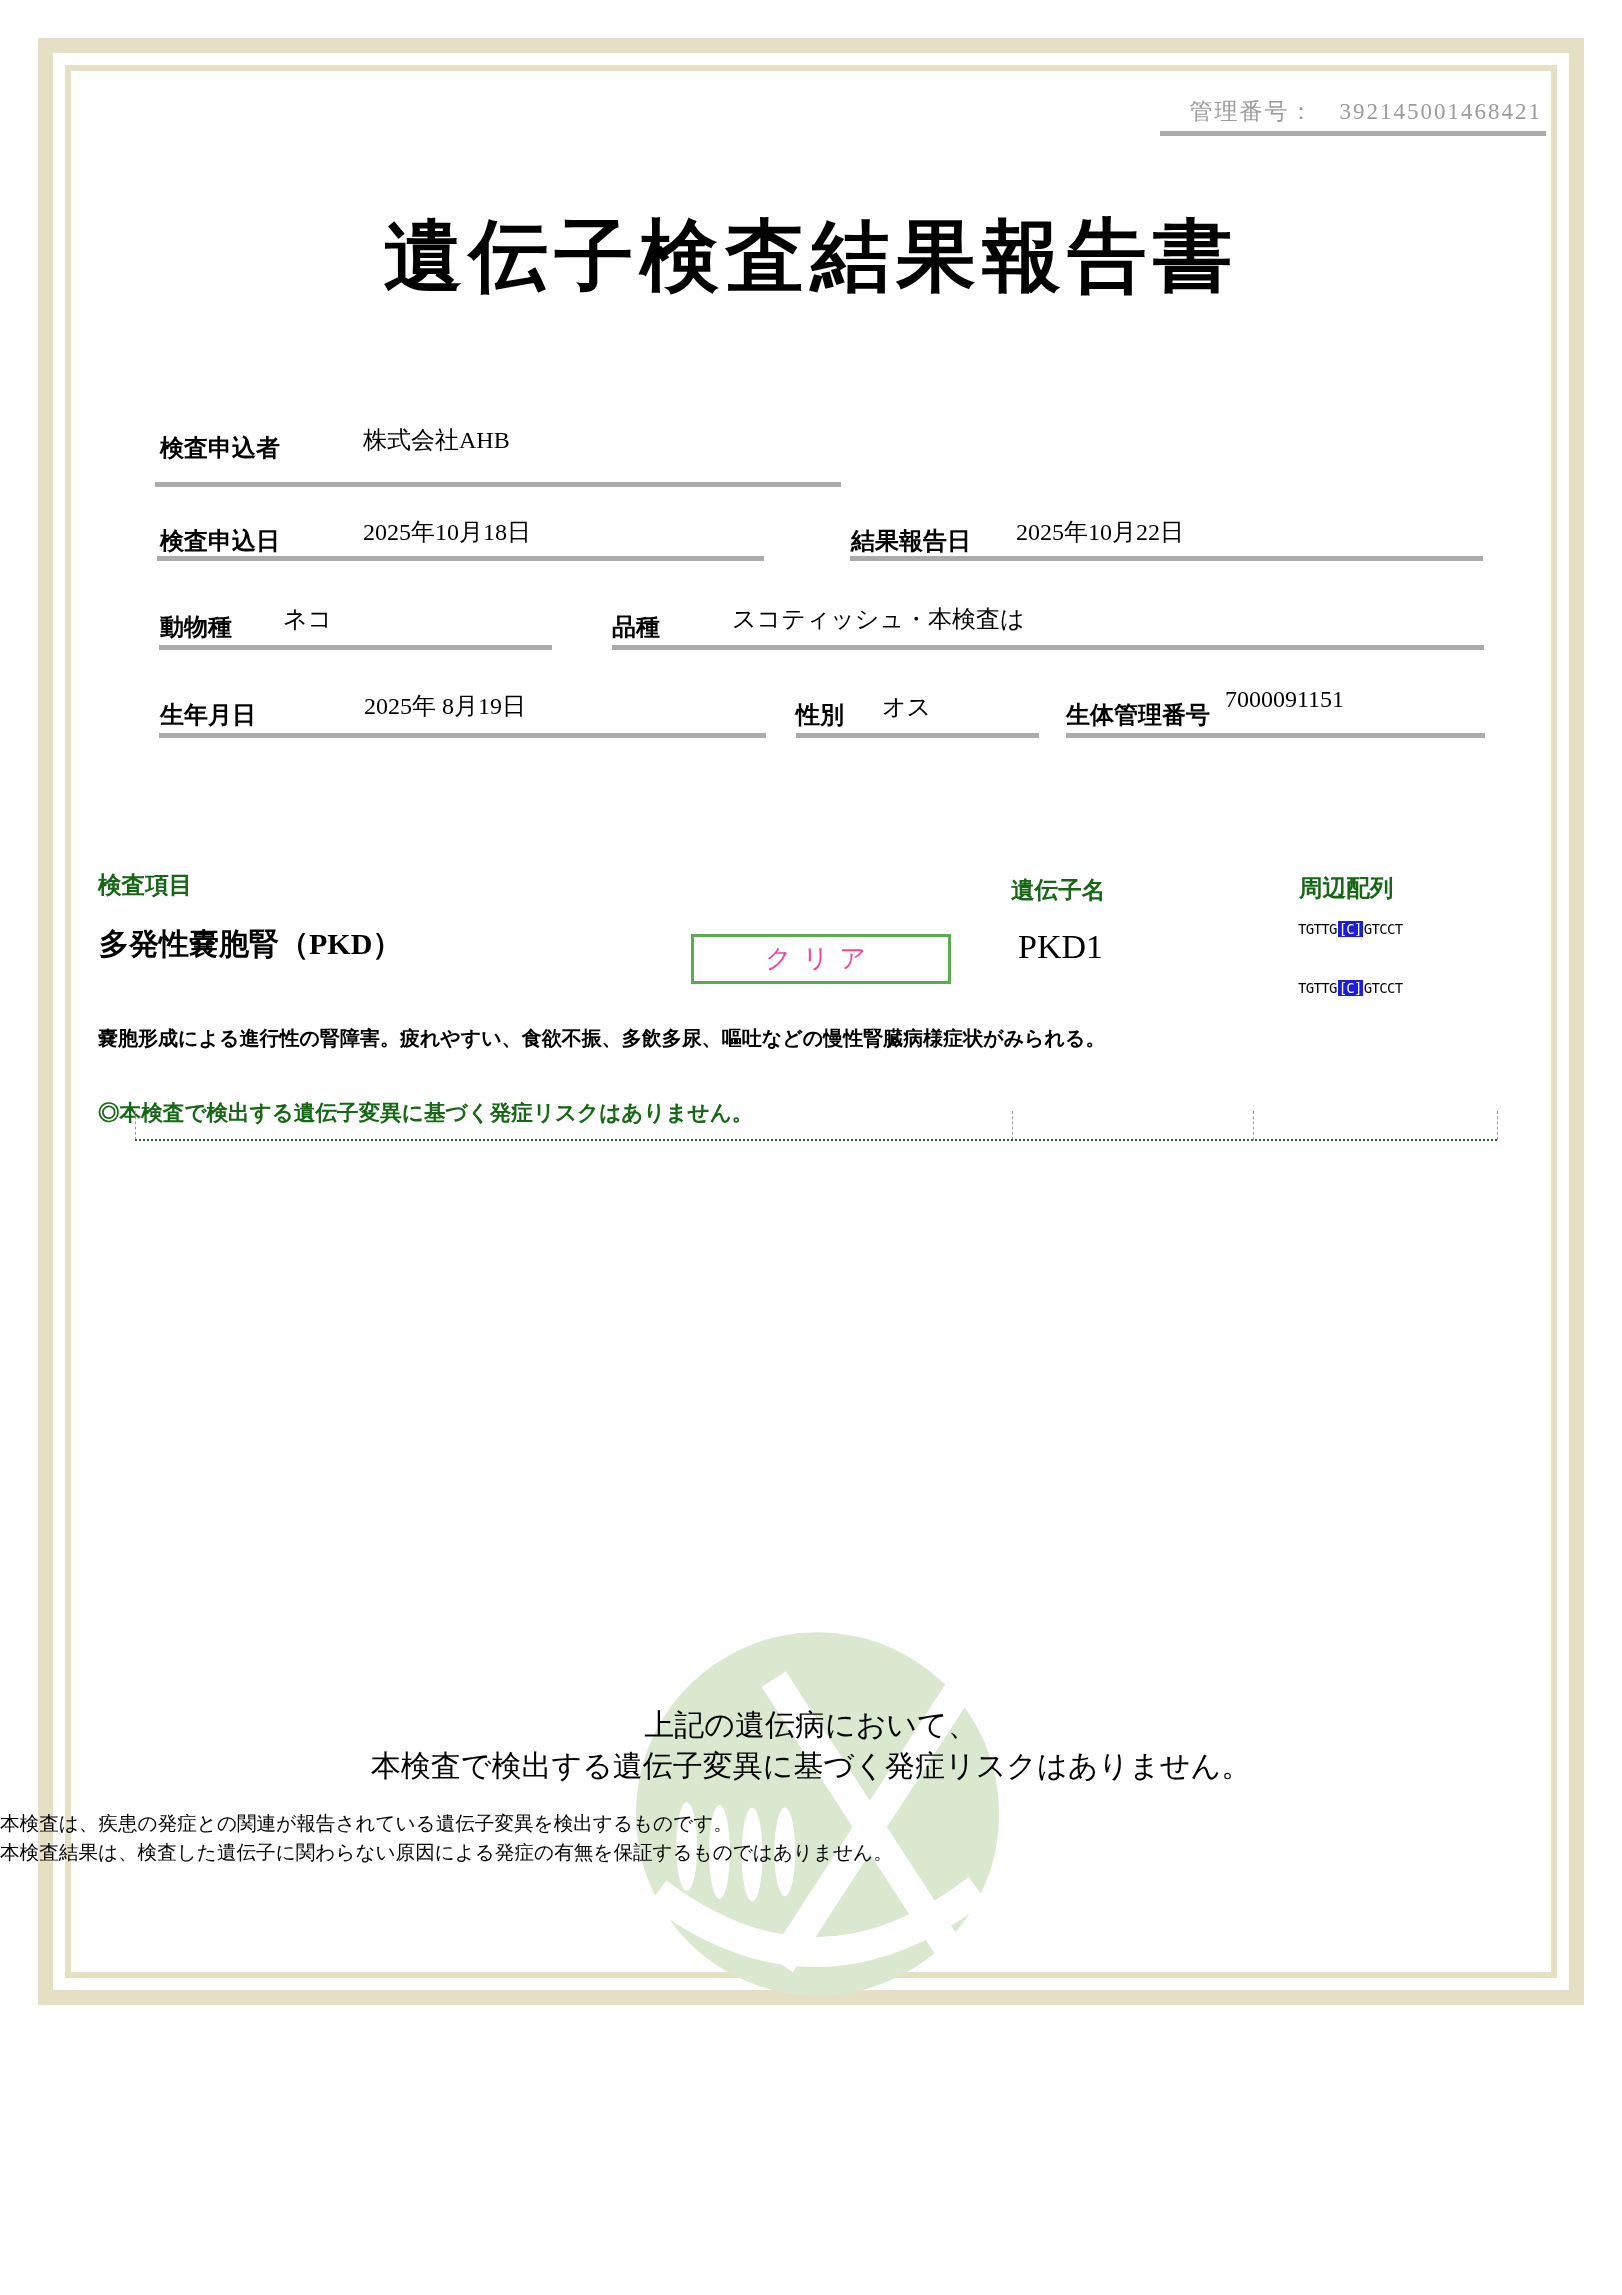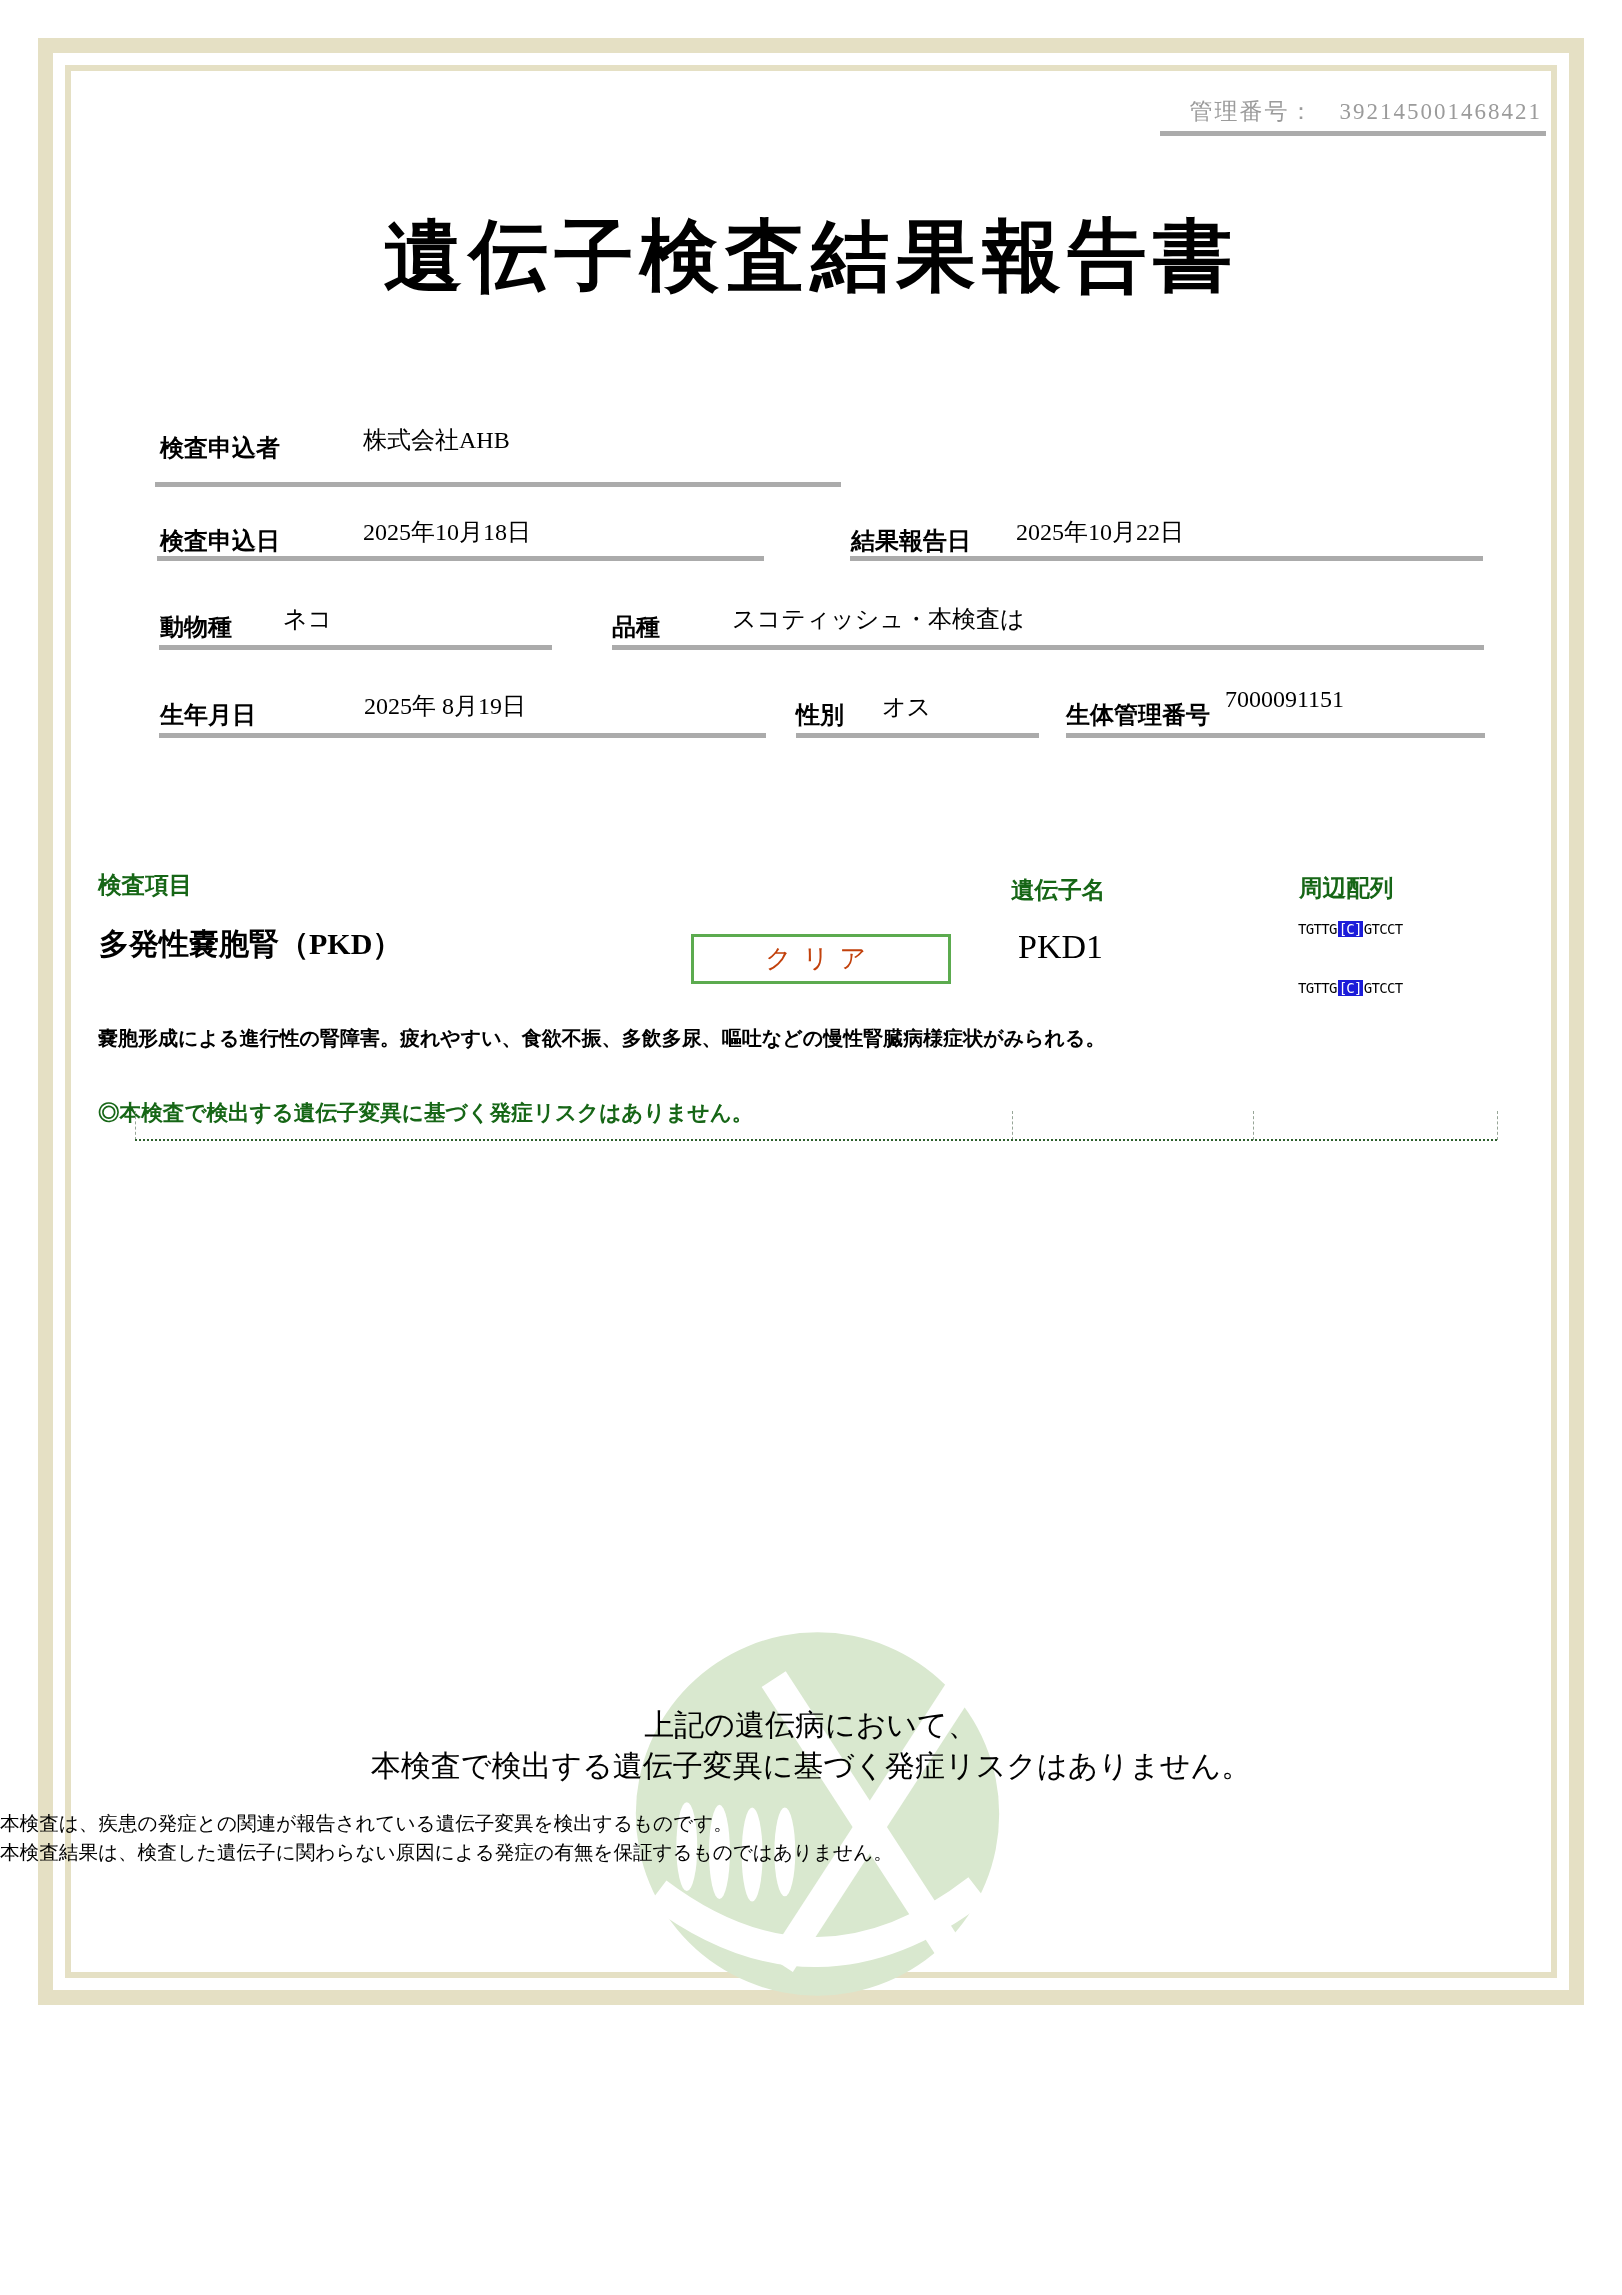--- a/index.html
+++ b/index.html
@@ -25,21 +25,21 @@
   
   .lbl{position:absolute;font-weight:bold;font-size:24px;white-space:nowrap;margin-top:8px;}
   .val{position:absolute;font-size:24px;white-space:nowrap;}
   .u{position:absolute;height:4.6px;background:#ababab;}
 
   
   .gh{position:absolute;color:#166616;font-weight:bold;font-size:23.6px;white-space:nowrap;}
   .item-name{top:924px;left:99px;font-size:30px;font-weight:bold;}
   .clear-box{top:934px;left:691px;width:254px;height:44px;border:3.3px solid #5cab4f;
              text-align:center;line-height:44px;font-size:26px;letter-spacing:10.5px;
-             color:#c2410c;}
+             color:#ec4899;}
   .gene{top:928px;left:1018px;font-size:34px;}
   .seq{position:absolute;left:1298px;font-family:"DejaVu Sans Mono", monospace;
        font-size:14px;letter-spacing:-0.7px;white-space:nowrap;}
   .seq .var{background:#1c1cd9;color:#fff;padding:0 0.7px;margin:0 1.3px;}
   .desc{position:absolute;left:98px;font-size:20px;font-weight:600;white-space:nowrap;}
   .risk{top:1098px;left:98px;font-size:21.6px;font-weight:bold;color:#166616;}
   .vline{position:absolute;top:1111px;width:0;height:29px;border-left:1.3px dashed #97a597;}
   .hdots{top:1139px;left:135px;width:1362px;height:0;border-top:2.6px dotted #2e602e;}
 
   

